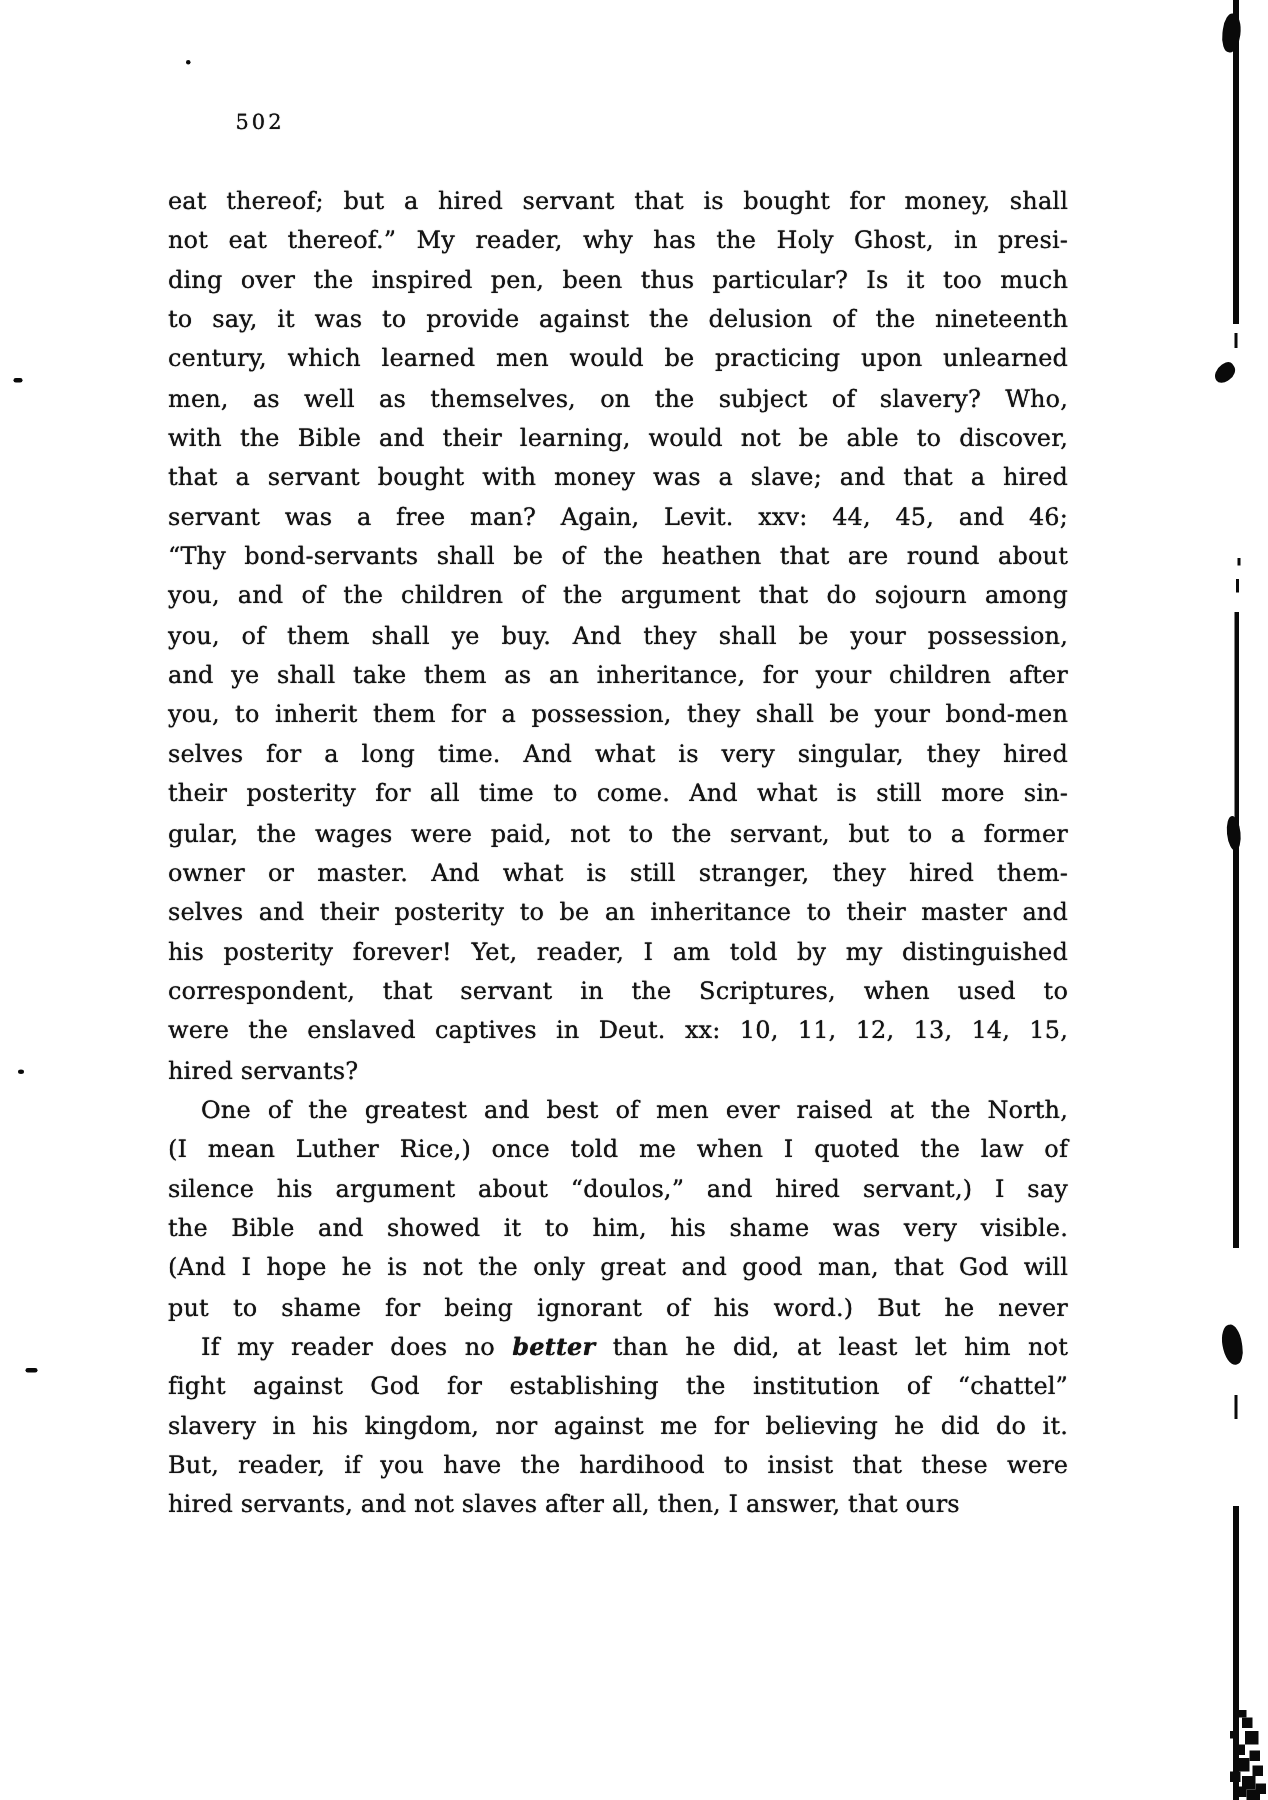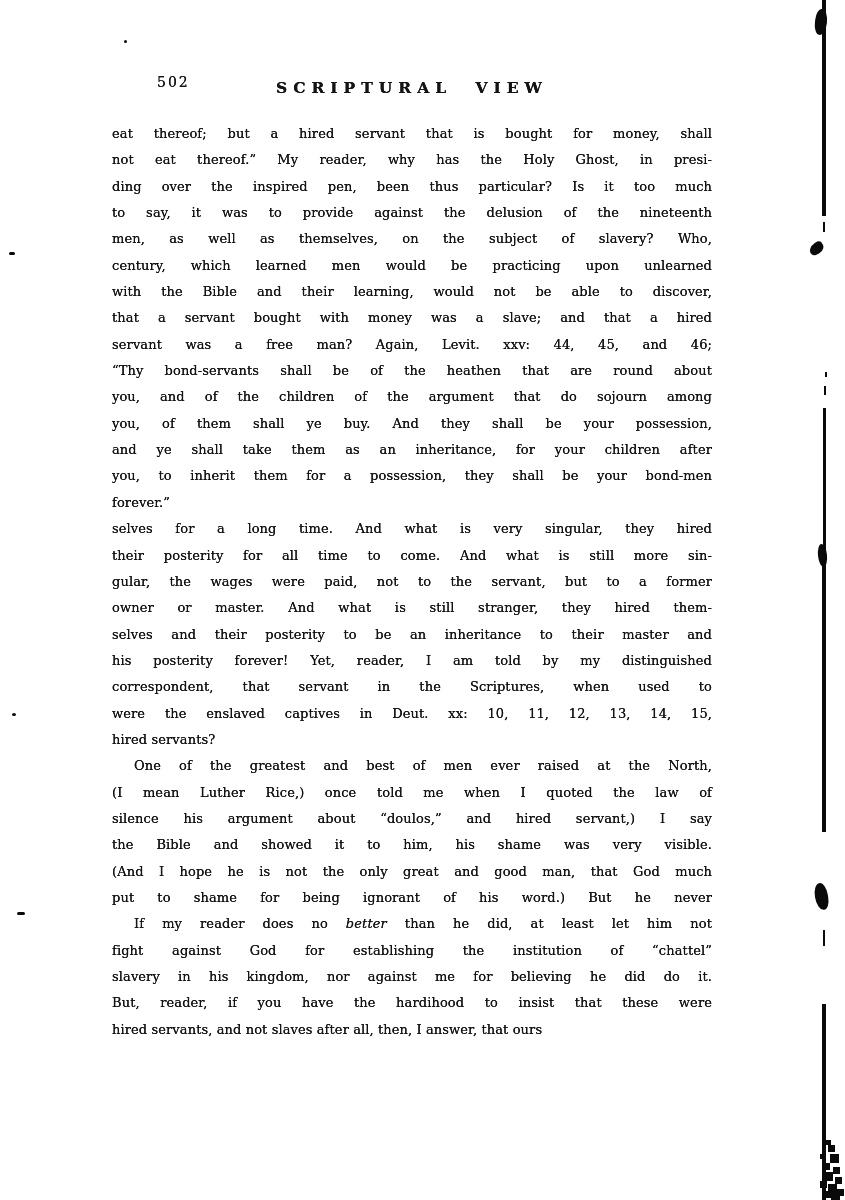--- a/index.html
+++ b/index.html
@@ -26,31 +26,31 @@
     text-align: center;
     font-size: 15.5px; font-weight: bold;
     letter-spacing: 6px; word-spacing: 12px;
     text-shadow: 0 0 0.5px currentColor;
   }
 
   
   .body-text { position: absolute; top: 121px; left: 112px; width: 600px; }
   .paragraph { margin: 0; }
   .line {
-    font-size: 13px;
+    font-size: 16px;
     line-height: 26.35px;
     letter-spacing: 0.1px;
     text-align: justify;
     text-align-last: justify;
     text-shadow: 0 0 0.55px currentColor;
     white-space: normal;
   }
   .line.last { text-align-last: left; }
   .line.indent { text-indent: 22px; }
-  .line i { font-style: italic; }
+  .line i { font-style: italic; font-weight: bold; }
 
   
   .art { position: absolute; background: #0a0a0a; }
   .rl-1   { left: 822px; top: 0;      width: 4px;  height: 216px; }
   .rb-top { left: 815px; top: 9px;    width: 12px; height: 26px; border-radius: 45% 55% 50% 50%; transform: rotate(7deg); }
   .rd-1   { left: 823px; top: 222px;  width: 2px;  height: 10px; }
   .rhook  { left: 809px; top: 243px;  width: 15px; height: 11px; border-radius: 65% 35% 55% 45%; transform: rotate(-35deg); }
   .rd-2   { left: 825px; top: 372px;  width: 2px;  height: 5px; }
   .rd-3   { left: 824px; top: 386px;  width: 2px;  height: 9px; }
   .rl-2   { left: 823px; top: 408px;  width: 3px;  height: 156px; }
@@ -72,58 +72,56 @@
   .lm-3 { left: 17px;  top: 912px; width: 8px; height: 3px; border-radius: 2px; }
   .lm-4 { left: 124px; top: 40px;  width: 3px; height: 3px; border-radius: 50%; }
 </style>
 </head>
 <body>
 
 <div class="page">
 
   <div class="header-row">
     <span class="page-number">502</span>
-    <span class="running-header">SCRIPTURAL VIEW</span>
   </div>
 
   <div class="body-text">
       <div class="paragraph">
         <div class="line">eat thereof; but a hired servant that is bought for money, shall</div>
         <div class="line">not eat thereof.”  My reader, why has the Holy Ghost, in presi-</div>
         <div class="line">ding over the inspired pen, been thus particular?  Is it too much</div>
         <div class="line">to say, it was to provide against the delusion of the nineteenth</div>
+        <div class="line">century, which learned men would be practicing upon unlearned</div>
         <div class="line">men, as well as themselves, on the subject of slavery?  Who,</div>
-        <div class="line">century, which learned men would be practicing upon unlearned</div>
         <div class="line">with the Bible and their learning, would not be able to discover,</div>
         <div class="line">that a servant bought with money was a slave; and that a hired</div>
         <div class="line">servant was a free man?  Again, Levit. xxv: 44, 45, and 46;</div>
         <div class="line">“Thy bond-servants shall be of the heathen that are round about</div>
         <div class="line">you, and of the children of the argument that do sojourn among</div>
         <div class="line">you, of them shall ye buy.  And they shall be your possession,</div>
         <div class="line">and ye shall take them as an inheritance, for your children after</div>
         <div class="line">you, to inherit them for a possession, they shall be your bond-men</div>
-        <div class="line last">forever.”</div>
       </div>
       <div class="paragraph">
         <div class="line">selves for a long time.  And what is very singular, they hired</div>
         <div class="line">their posterity for all time to come.  And what is still more sin-</div>
         <div class="line">gular, the wages were paid, not to the servant, but to a former</div>
         <div class="line">owner or master.  And what is still stranger, they hired them-</div>
         <div class="line">selves and their posterity to be an inheritance to their master and</div>
         <div class="line">his posterity forever!  Yet, reader, I am told by my distinguished</div>
         <div class="line">correspondent, that servant in the Scriptures, when used to</div>
         <div class="line">were the enslaved captives in Deut. xx: 10, 11, 12, 13, 14, 15,</div>
         <div class="line last">hired servants?</div>
       </div>
       <div class="paragraph">
         <div class="line indent">One of the greatest and best of men ever raised at the North,</div>
         <div class="line">(I mean Luther Rice,) once told me when I quoted the law of</div>
         <div class="line">silence his argument about “doulos,” and hired servant,) I say</div>
         <div class="line">the Bible and showed it to him, his shame was very visible.</div>
-        <div class="line">(And I hope he is not the only great and good man, that God much</div>
+        <div class="line">(And I hope he is not the only great and good man, that God will</div>
         <div class="line">put to shame for being ignorant of his word.)  But he never</div>
       </div>
       <div class="paragraph">
         <div class="line indent">If my reader does no <i>better</i> than he did, at least let him not</div>
         <div class="line">fight against God for establishing the institution of “chattel”</div>
         <div class="line">slavery in his kingdom, nor against me for believing he did do it.</div>
         <div class="line">But, reader, if you have the hardihood to insist that these were</div>
         <div class="line last">hired servants, and not slaves after all, then, I answer, that ours</div>
       </div>
     </div>

